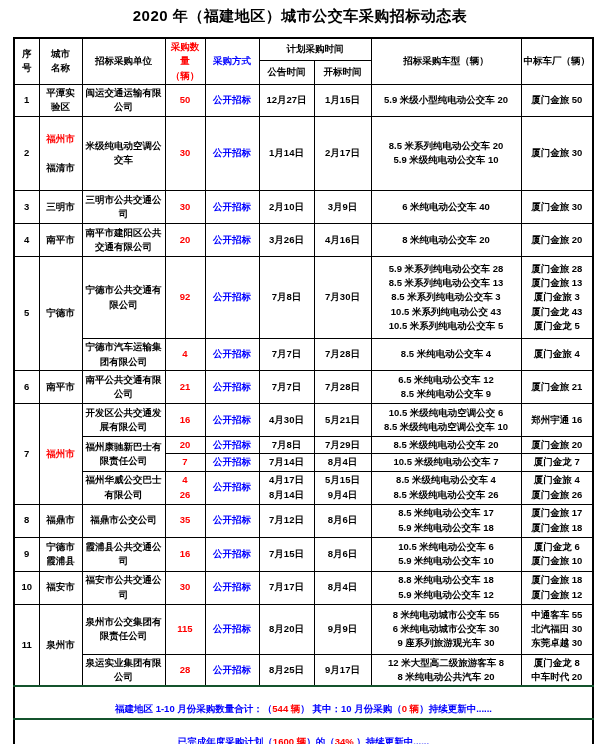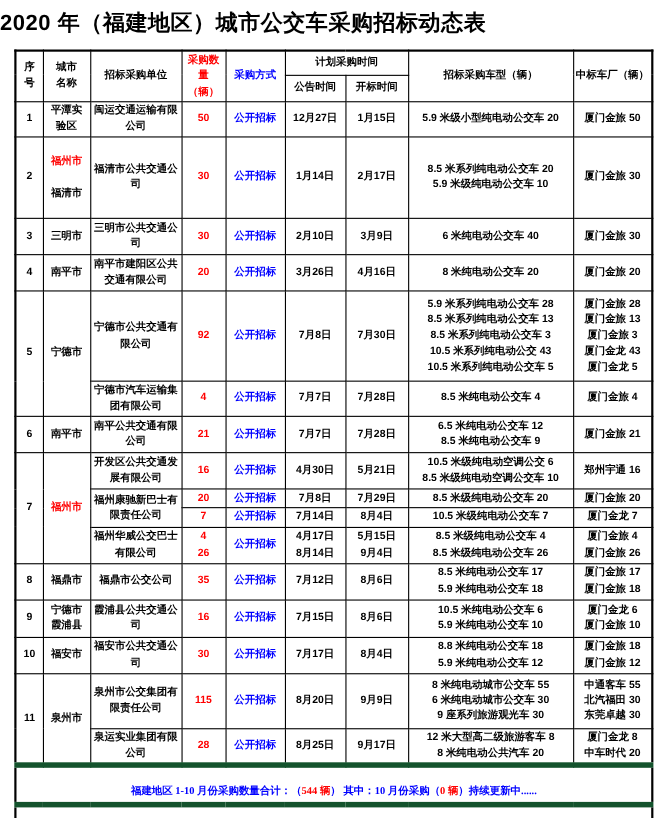--- a/index.html
+++ b/index.html
@@ -1,36 +1,36 @@
 <!DOCTYPE html>
 <html><head>
 <meta charset="utf-8">
 <style>
   html,body{margin:0;padding:0;}
   body{
     width:600px;height:744px;background:#fff;overflow:hidden;
     font-family:"Liberation Sans","DejaVu Sans",sans-serif;color:#000;
   }
   .page-title{
-    margin:7px 0 11px 0;text-align:left;font-size:20px;font-weight:bold;
+    margin:7px 0 11px 0;text-align:center;font-size:15px;font-weight:bold;
     letter-spacing:0.5px;
   }
   table.tbl{
     border-collapse:collapse;table-layout:fixed;width:579px;margin-left:13px;
     border:2px solid #000;
   }
   .tbl th,.tbl td{
     border:1px solid #000;text-align:center;vertical-align:middle;
     font-size:9.5px;font-weight:bold;padding:1px 2px;line-height:1.5;
     white-space:pre-line;overflow:hidden;
   }
   .red{color:#FF0000;}
   .blue{color:#0000FF;}
   .blk{display:block;}
-  tr.sumrow td{border-top:5px solid #14532d;font-family:Liberation Serif, serif;}
+  tr.sumrow td{border-top:2px solid #14532d;}
 </style>
 </head>
 <body>
 
 <div class="page-title">2020 年（福建地区）城市公交车采购招标动态表</div>
 
 <table class="tbl">
   <colgroup>
     <col style="width:25px">
       <col style="width:43px">
@@ -73,21 +73,21 @@
     <td>5.9 米级小型纯电动公交车 20</td>
     <td>厦门金旅 50</td>
   </tr>
 
   <tr style="height:34px">
     <td>2</td>
     <td>
       <span class="red blk">福州市</span>
       <span class="blk">福清市</span>
     </td>
-    <td>福清市公共交通公司</td>
+    <td>米级纯电动空调公交车</td>
     <td class="red">30</td>
     <td class="blue">公开招标</td>
     <td>1月14日</td>
     <td>2月17日</td>
     <td>8.5 米系列纯电动公交车 20
 5.9 米级纯电动公交车 10</td>
     <td>厦门金旅 30</td>
   </tr>
 
   <tr style="height:33px">

